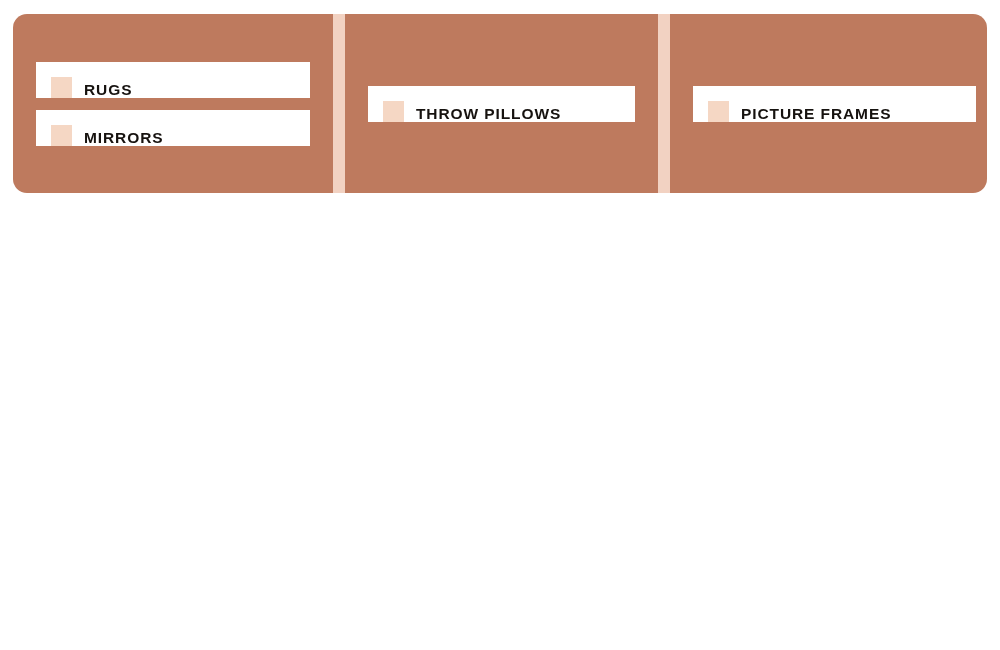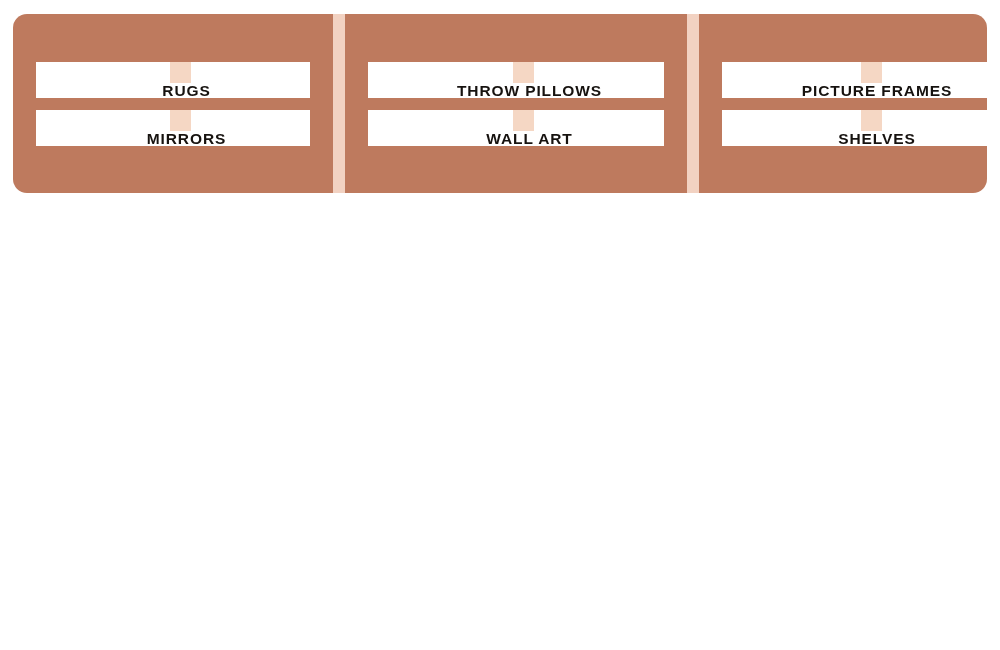--- a/index.html
+++ b/index.html
@@ -33,34 +33,34 @@
   .board-column {
     display: flex;
     flex-direction: column;
     justify-content: center;
     box-sizing: border-box;
     padding: 0 23px;
     flex: 0 0 auto;
   }
 
   .board-column.col-0 { width: 320px; }
-  .board-column.col-1 { width: 342px; }
+  .board-column.col-1 { width: 313px; }
   .board-column.col-2 { width: 329px; }
 
   .column-divider {
     flex: 0 0 auto;
     width: 12px;
     align-self: stretch;
     background: #f2d2c2;
   }
 
   .checklist-item {
     display: flex;
-    flex-direction: column;
-    align-items: center;
+    flex-direction: row;
+    align-items: flex-end;
     background: #ffffff;
     height: 36px;
     box-sizing: border-box;
     padding-left: 15px;
     margin-bottom: 12px;
   }
 
   .checklist-item:last-child {
     margin-bottom: 0;
   }
@@ -100,32 +100,24 @@
     </div>
   </div>
 
   <div class="column-divider"></div>
 
   <div class="board-column col-1">
     <div class="checklist-item">
       <span class="item-swatch"></span>
       <span class="item-label">THROW PILLOWS</span>
     </div>
-    <div class="checklist-item">
-      <span class="item-swatch"></span>
-      <span class="item-label">WALL ART</span>
-    </div>
   </div>
 
   <div class="column-divider"></div>
 
   <div class="board-column col-2">
     <div class="checklist-item">
       <span class="item-swatch"></span>
       <span class="item-label">PICTURE FRAMES</span>
     </div>
-    <div class="checklist-item">
-      <span class="item-swatch"></span>
-      <span class="item-label">SHELVES</span>
-    </div>
   </div>
 
 </div>
 
 </body></html>

